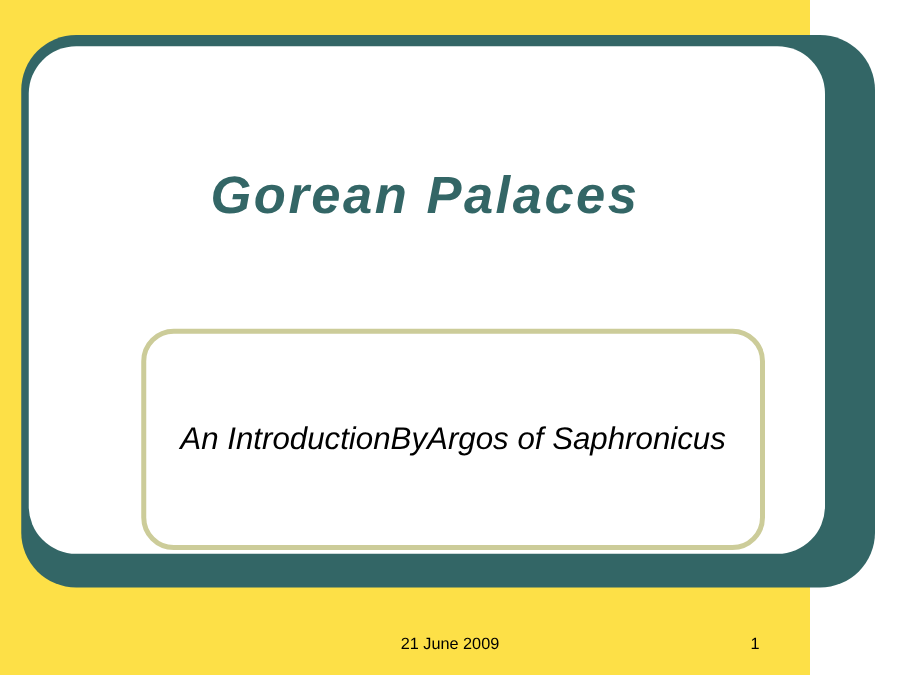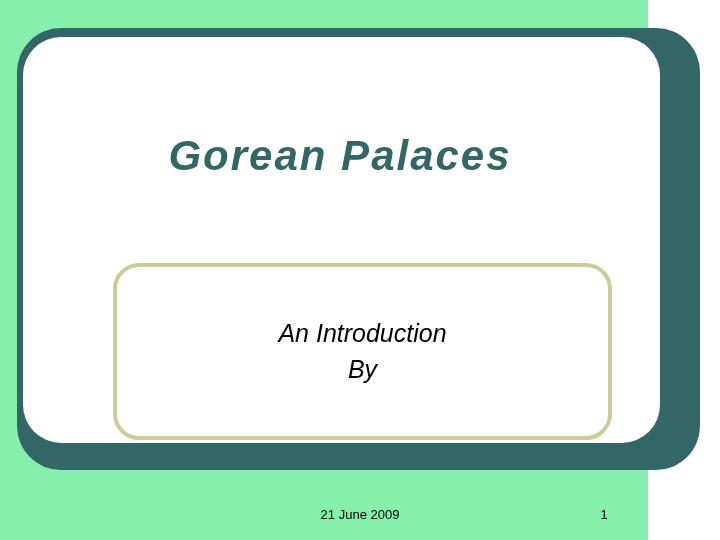--- a/index.html
+++ b/index.html
@@ -12,21 +12,21 @@
     height: 540px;
     background: #ffffff;
     font-family: "Liberation Sans", sans-serif;
     overflow: hidden;
   }
 
   #slide {
     position: relative;
     width: 648px;
     height: 540px;
-    background: #86efac;
+    background: #fde047;
   }
 
   
   .frame-outer {
     position: absolute;
     left: 17px;
     top: 28px;
     width: 683px;
     height: 442px;
     background: #336666;
@@ -66,21 +66,20 @@
     position: absolute;
     left: 113px;
     top: 263px;
     width: 499px;
     height: 177px;
     background: #ffffff;
     border: 4px solid #cccc99;
     border-radius: 26px;
     box-sizing: border-box;
     display: flex;
-    flex-direction: column;
     align-items: center;
     justify-content: center;
   }
 
   .subtitle-line {
     color: #000000;
     font-family: "Liberation Sans", sans-serif;
     font-size: 25px;
     font-style: italic;
     font-weight: normal;
@@ -120,19 +119,20 @@
 <div id="slide">
 
   <div class="frame-outer"></div>
   <div class="frame-inner"></div>
 
   <div class="slide-title">Gorean Palaces</div>
 
   <div class="subtitle-box">
     <div class="subtitle-line">An Introduction</div>
     <div class="subtitle-line">By</div>
+    <div class="subtitle-line">Argos of Saphronicus</div>
   </div>
 
   <div class="footer-date">21 June 2009</div>
 
   <div class="footer-page">1</div>
 
 </div>
 
 </body></html>

